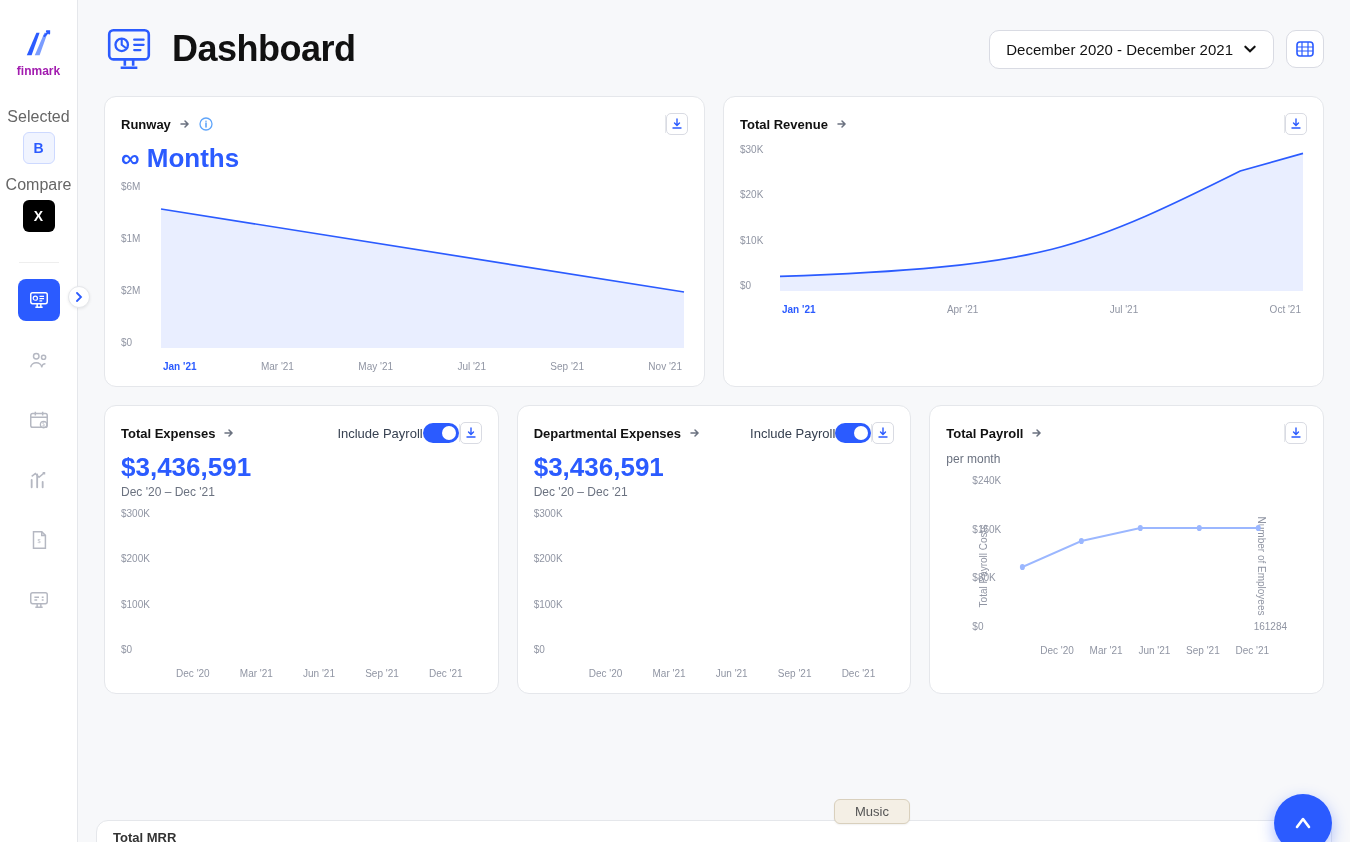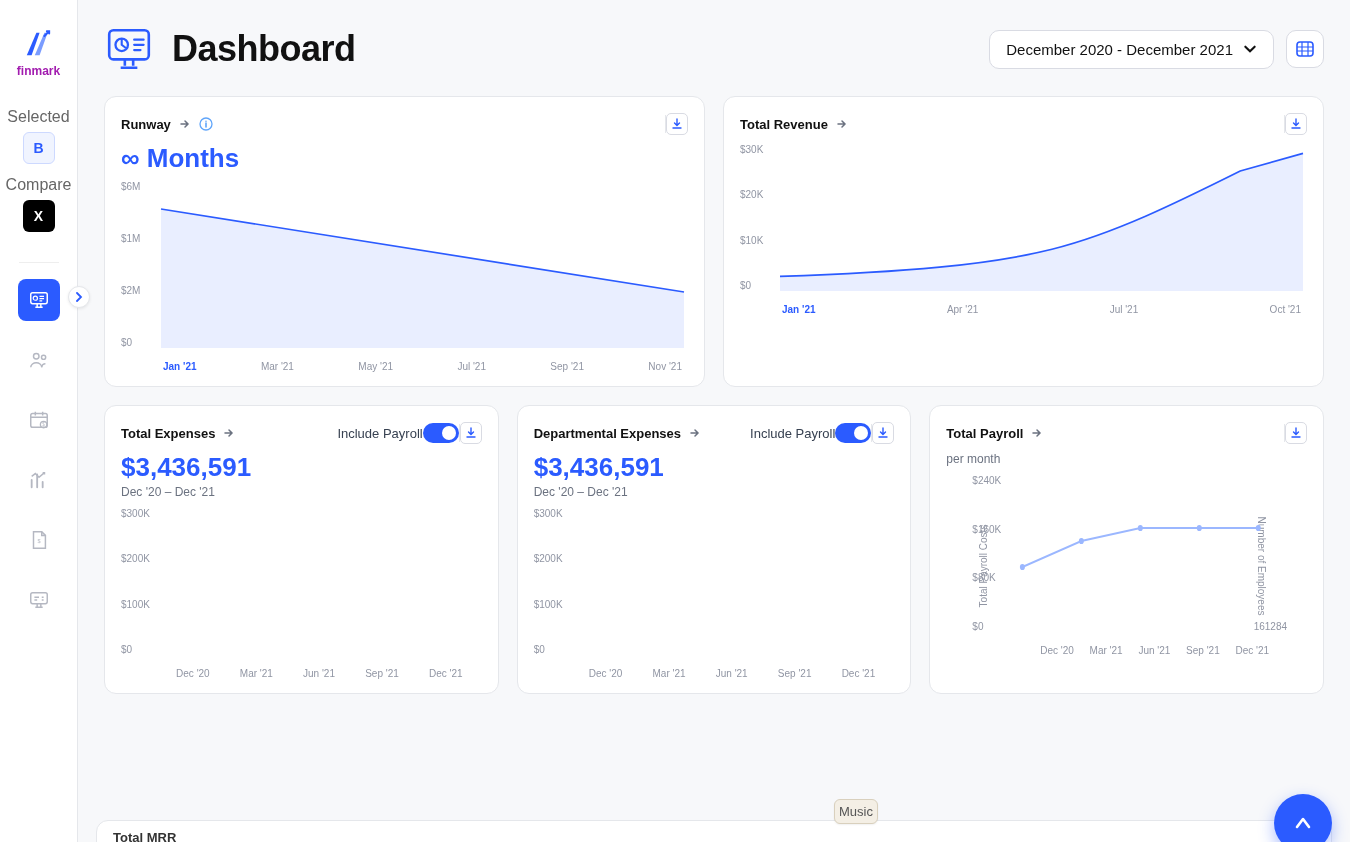--- a/index.html
+++ b/index.html
@@ -94,21 +94,21 @@
 
   
   .payroll-right-ticks { position:absolute; right:0; top:0; bottom:24px; display:flex; justify-content:space-between; font-size:10px; color:#9095a3; align-items:flex-end;}
   .axis-title-l { position:absolute; left:-4px; top:50%; transform:translateY(-50%) rotate(-90deg); transform-origin:center; font-size:10px; color:#9095a3; white-space:nowrap;}
   .axis-title-r { position:absolute; right:-4px; top:50%; transform:translateY(-50%) rotate(90deg); transform-origin:center; font-size:10px; color:#9095a3; white-space:nowrap;}
 
   
   .peek { position:absolute; left:18px; right:18px; bottom:-12px; height:34px; background:#fff; border:1px solid #e5e7eb; border-radius:12px 12px 0 0; padding:8px 16px; font-size:13px; font-weight:700; color:#333; display:flex; align-items:center;}
 
   
-  .music-tip { position:absolute; left:834px; bottom:18px; background:#f4efe5; border:1px solid #d9d0bd; border-radius:6px; padding:4px 4px; font-size:13px; color:#555; box-shadow:0 1px 2px rgba(0,0,0,.06);}
+  .music-tip { position:absolute; left:834px; bottom:18px; background:#f4efe5; border:1px solid #d9d0bd; border-radius:6px; padding:4px 20px; font-size:13px; color:#555; box-shadow:0 1px 2px rgba(0,0,0,.06);}
   
   .fab { position:absolute; right:18px; bottom:-10px; width:58px; height:58px; border-radius:50%; background:#2b5bff; display:flex; align-items:center; justify-content:center; color:#fff; box-shadow:0 6px 16px rgba(43,91,255,.4); cursor:pointer;}
 
 </style>
 </head>
 <body>
 
 <div class="sidebar">
   <div class="logo">
     <svg class="logo-mark" viewBox="0 0 40 40">

